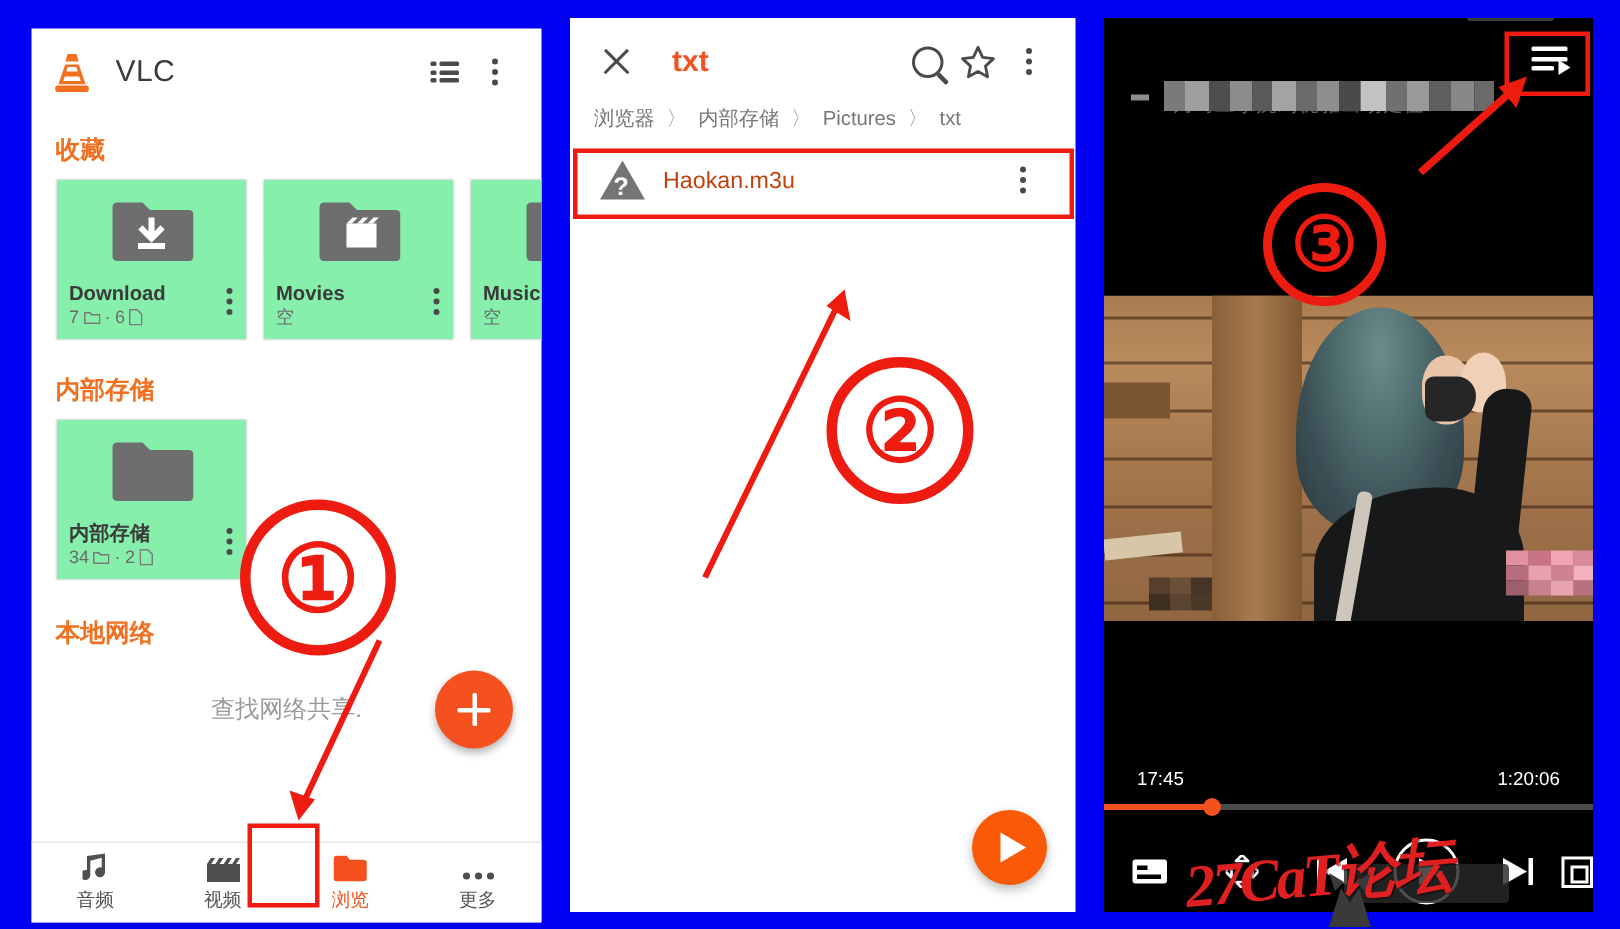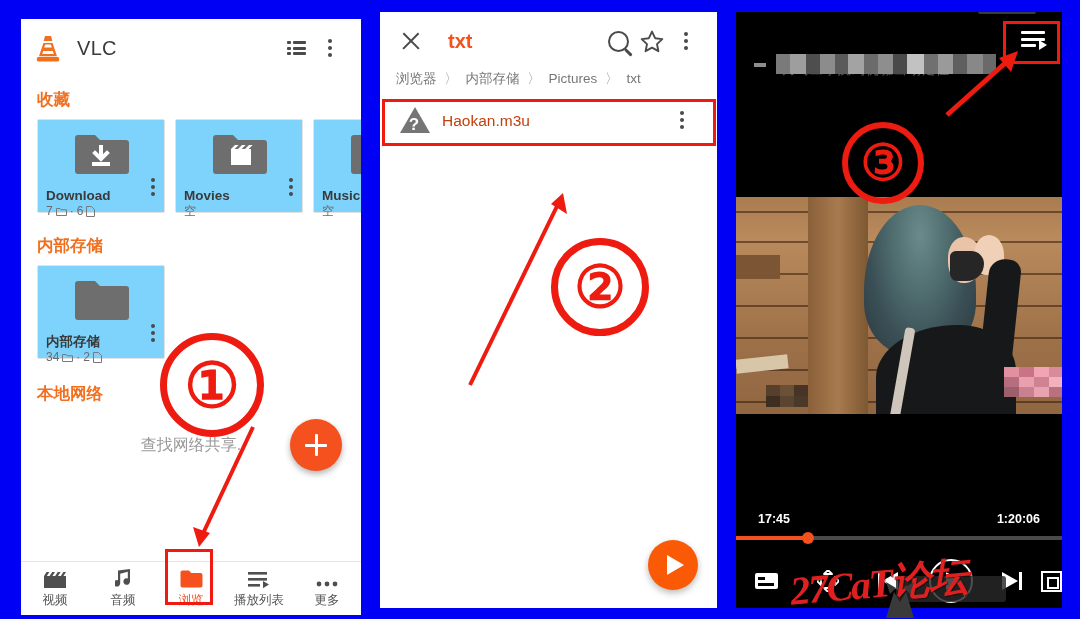--- a/index.html
+++ b/index.html
@@ -33,21 +33,21 @@
   .list-icon i:nth-child(5){ top:11px; width:4px; }
   .list-icon i:nth-child(6){ top:11px; left:6px; width:13px; }
   .kebab { width:4px; height:18px; position:relative; }
   .kebab b { position:absolute; left:0; width:4px; height:4px; border-radius:50%; background:#4a4a4a; display:block;}
   .kebab b:nth-child(1){ top:0; }
   .kebab b:nth-child(2){ top:7px; }
   .kebab b:nth-child(3){ top:14px; }
 
   .sect-title { color:#f07020; font-size:16.5px; font-weight:bold; padding: 12px 16px 8px; }
   .card-row { display:flex; gap:10px; padding: 0 0 0 16px; }
-  .fcard { width: 128px; height: 94px; border:1px solid #e2e2e2; background:#7dd3fc; border-radius:2px;
+  .fcard { width: 128px; height: 108px; border:1px solid #e2e2e2; background:#86efac; border-radius:2px;
            flex: 0 0 auto; position:relative; }
   .fcard .thumb { height: 68px; display:flex; align-items:center; justify-content:center; }
   .fcard .meta { padding: 0 8px; }
   .fcard .fname { font-size: 13.5px; color:#3a3a3a; font-weight:bold; line-height:15px; }
   .fcard .fsub  { font-size: 12px; color:#6b6b6b; line-height:16px; display:flex; align-items:center; gap:3px;}
   .fcard .cardkebab { position:absolute; right:9px; bottom:16px; }
   .folder-svg { display:block; }
 
   .p1-net-row { position:relative; height: 84px; }
   .p1-net-text { position:absolute; left:0; right:0; top:22px; text-align:center; color:#9a9a9a; font-size:16px; }
@@ -118,21 +118,21 @@
   .girl-mask { position:absolute; left:214px; top:54px; width:34px; height:30px; background:#262626; border-radius:8px 18px 24px 10px;}
   .girl-hand { position:absolute; left:238px; top:38px; width:30px; height:40px; background:#f0d0b6; border-radius:50% 50% 40% 40%;}
   .girl-arm  { position:absolute; left:248px; top:62px; width:32px; height:120px; background:#17181a; border-radius:16px 12px 4px 4px; transform:rotate(6deg);}
   .girl-body { position:absolute; left:140px; top:128px; width:140px; height:115px; background:#17181a;
                border-radius: 58% 40% 10% 10% / 46% 40% 10% 10%; }
   .girl-strap{ position:absolute; left:160px; top:130px; width:10px; height:110px; background:#cfc6bb; transform:rotate(10deg); border-radius:4px;}
   .pixel-blk { position:absolute; }
   .pixel-blk span { position:absolute; display:block; }
   .vid-letterbox { position:absolute; left:0; right:0; background:#000; }
 
-  .vid-ctrl { position:absolute; left:0; right:0; bottom:0; height:108px; background:#000;font-weight:bold; }
+  .vid-ctrl { position:absolute; left:0; right:0; bottom:0; height:108px; background:#000; }
   .t-left { position:absolute; left:22px; top:12px; color:#fff; font-size:12.5px; }
   .t-right{ position:absolute; right:22px; top:12px; color:#fff; font-size:12.5px; }
   .seek { position:absolute; left:0; right:0; top:36px; height:4px; background:#4a4a4a; }
   .seek .fill { position:absolute; left:0; top:0; bottom:0; background:#f4511e; }
   .seek .knob { position:absolute; top:-4px; width:12px; height:12px; border-radius:50%; background:#f4511e; }
   .ctrl-row { position:absolute; left:0; right:0; top:58px; height:46px; display:flex; align-items:center; }
   .ctrl-btn { display:flex; align-items:center; justify-content:center; }
   .cc-ico { width:23px; height:16px; background:#fff; border-radius:2px; position:relative; }
   .cc-ico:before { content:""; position:absolute; left:3px; top:4px; width:7px; height:3px; background:#000;}
   .cc-ico:after  { content:""; position:absolute; left:3px; top:10px; width:16px; height:3px; background:#000;}
@@ -307,53 +307,42 @@
     <div class="p1-net-row">
       <div class="p1-net-text">查找网络共享.</div>
       <div class="fab">
         <div class="plus"></div>
       </div>
     </div>
 
     <div class="p1-bottomnav">
       <div class="navitem">
         <div class="nav-ico">
+          <svg width="17" height="20" viewBox="0 0 17 20">
+            <path d="M15 1 v12.5 a3.3 3.3 0 1 1 -2.2 -3.1 v-6.6 l-7.6 2 v9.5 a3.3 3.3 0 1 1 -2.2 -3.1 v-9.6 z" fill="#4f4f4f"></path>
+          </svg>
+        </div>
+        <div class="nlabel">音频</div>
+      </div>
+      <div class="navitem">
+        <div class="nav-ico">
           <svg width="22" height="17" viewBox="0 0 22 17">
             <path d="M0 5 h22 v12 h-22 z" fill="#4f4f4f"></path>
             <path d="M0 5 l2.6 -4 h2.8 l-2.6 4 z M5.6 5 l2.6 -4 h2.8 l-2.6 4 z M11.2 5 l2.6 -4 h2.8 l-2.6 4 z M16.8 5 l2.6 -4 h2.6 l-2.6 4 z" fill="#4f4f4f"></path>
           </svg>
         </div>
         <div class="nlabel">视频</div>
-      </div>
-      <div class="navitem">
-        <div class="nav-ico">
-          <svg width="17" height="20" viewBox="0 0 17 20">
-            <path d="M15 1 v12.5 a3.3 3.3 0 1 1 -2.2 -3.1 v-6.6 l-7.6 2 v9.5 a3.3 3.3 0 1 1 -2.2 -3.1 v-9.6 z" fill="#4f4f4f"></path>
-          </svg>
-        </div>
-        <div class="nlabel">音频</div>
       </div>
       <div class="navitem active">
         <div class="nav-ico">
           <svg width="23" height="18" viewBox="0 0 23 18">
             <path d="M0.5 2.5 a2 2 0 0 1 2-2 h6.6 l2 2.6 h9.4 a2 2 0 0 1 2 2 v10.4 a2 2 0 0 1 -2 2 h-18 a2 2 0 0 1 -2 -2 z" fill="#f4511e"></path>
           </svg>
         </div>
         <div class="nlabel">浏览</div>
-      </div>
-      <div class="navitem">
-        <div class="nav-ico">
-          <svg width="22" height="17" viewBox="0 0 22 17">
-            <rect x="0" y="1" width="19" height="2.6" fill="#4f4f4f"></rect>
-            <rect x="0" y="7" width="19" height="2.6" fill="#4f4f4f"></rect>
-            <rect x="0" y="13" width="12" height="2.6" fill="#4f4f4f"></rect>
-            <path d="M15 10 l6 3.6 l-6 3.6 z" fill="#4f4f4f"></path>
-          </svg>
-        </div>
-        <div class="nlabel">播放列表</div>
       </div>
       <div class="navitem">
         <div class="nav-ico">
           <svg width="22" height="8" viewBox="0 0 22 8">
             <circle cx="3" cy="4" r="2.4" fill="#4f4f4f"></circle>
             <circle cx="11" cy="4" r="2.4" fill="#4f4f4f"></circle>
             <circle cx="19" cy="4" r="2.4" fill="#4f4f4f"></circle>
           </svg>
         </div>
         <div class="nlabel">更多</div>

